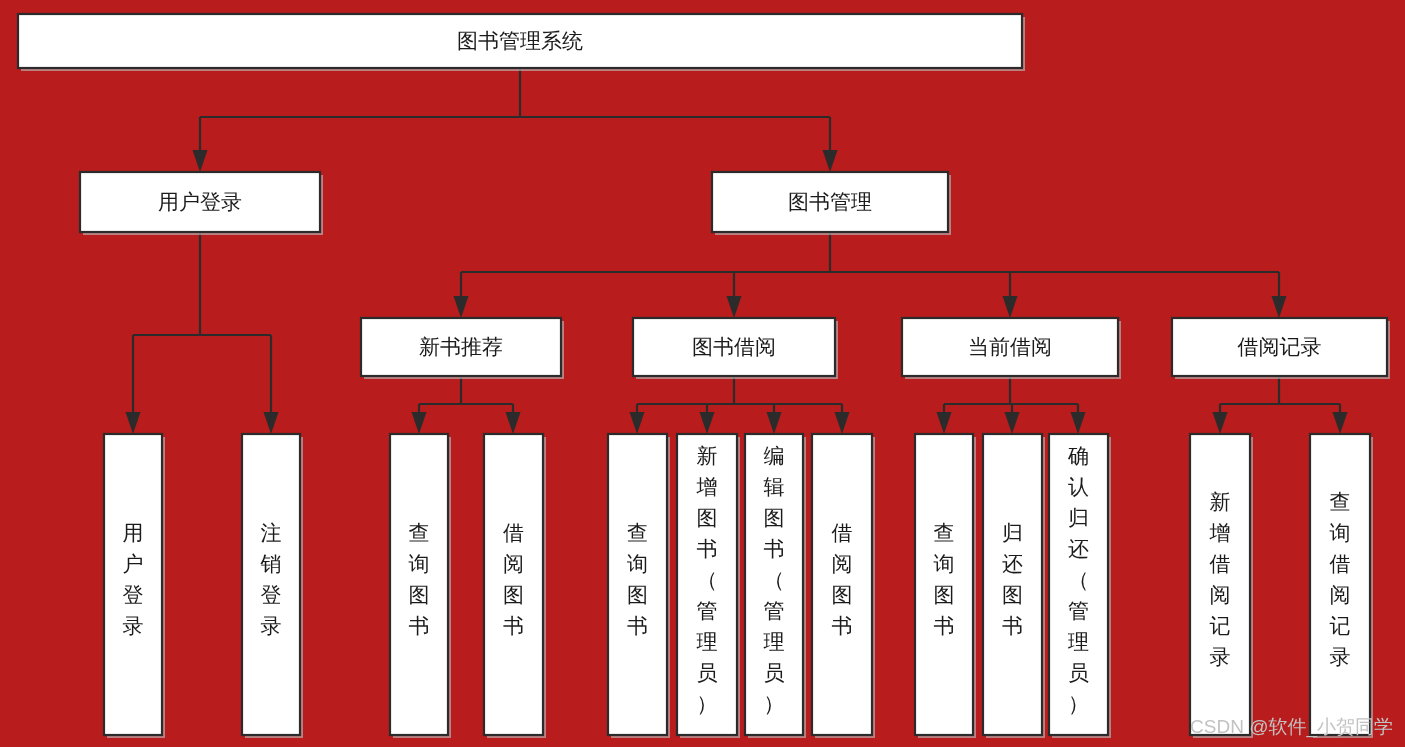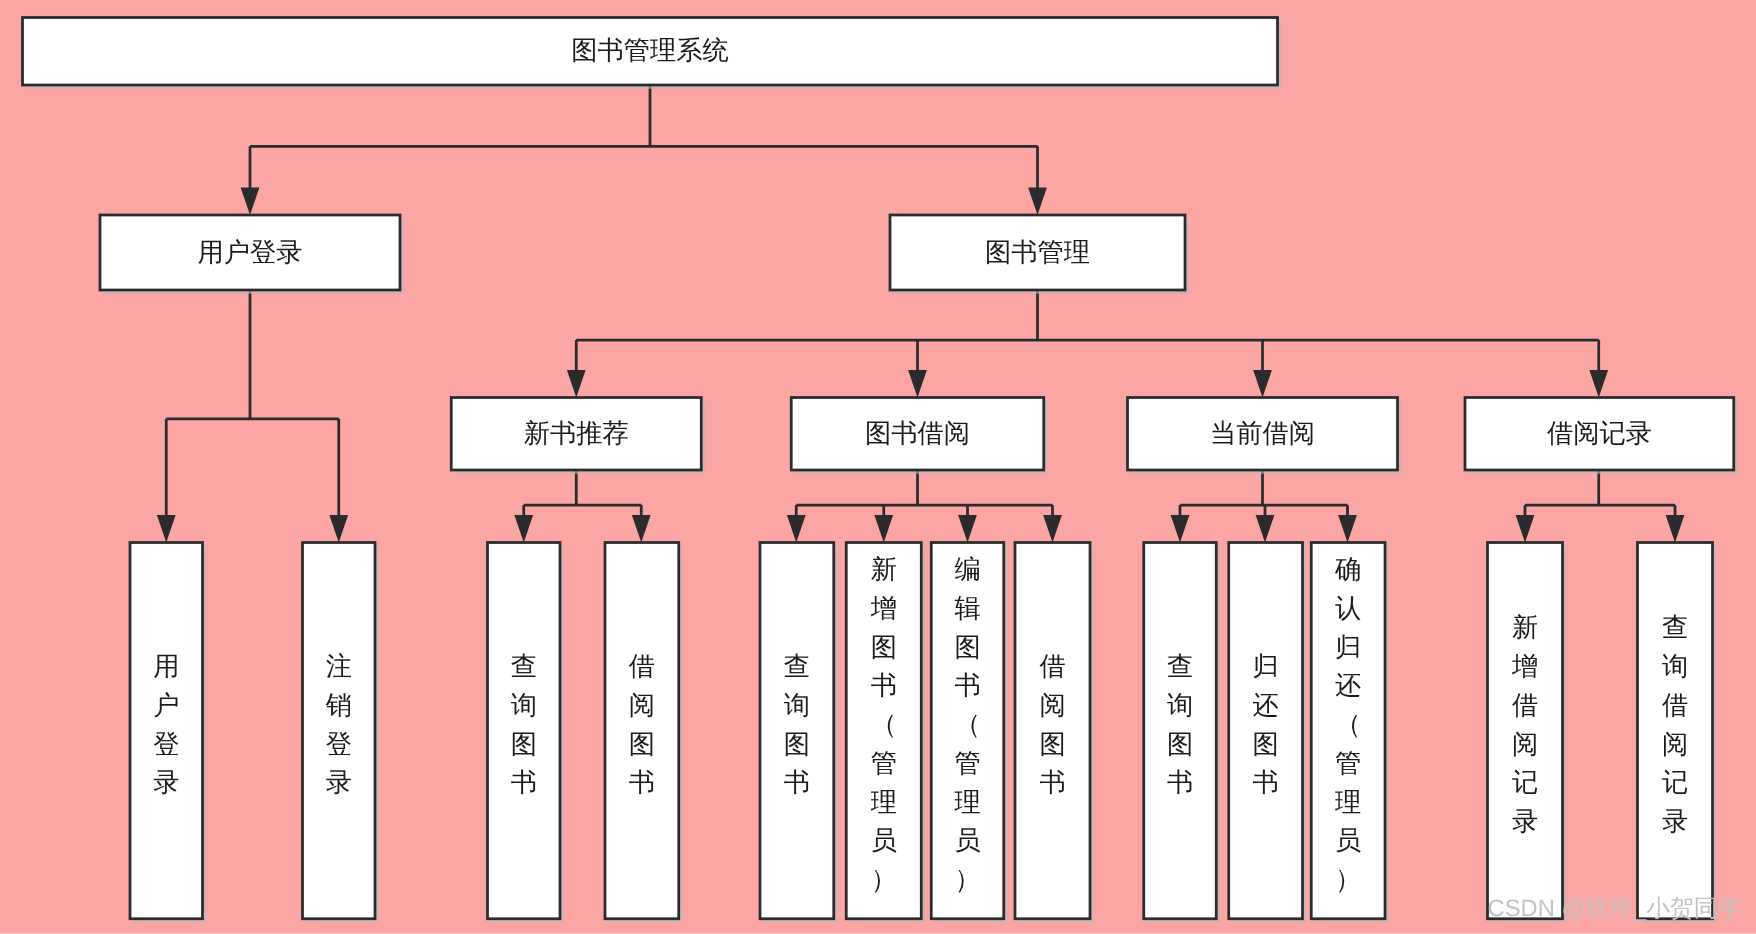--- a/index.html
+++ b/index.html
@@ -8,21 +8,21 @@
     padding: 0;
     background: #ffffff;
   }
   body {
     font-family: "Liberation Sans", "DejaVu Sans", sans-serif;
   }
   #diagram-root {
     position: relative;
     width: 1405px;
     height: 747px;
-    background: #fca5a5;
+    background: #b91c1c;
     overflow: hidden;
   }
   svg#tree-svg {
     position: absolute;
     left: 0;
     top: 0;
     width: 1405px;
     height: 747px;
     display: block;
   }

